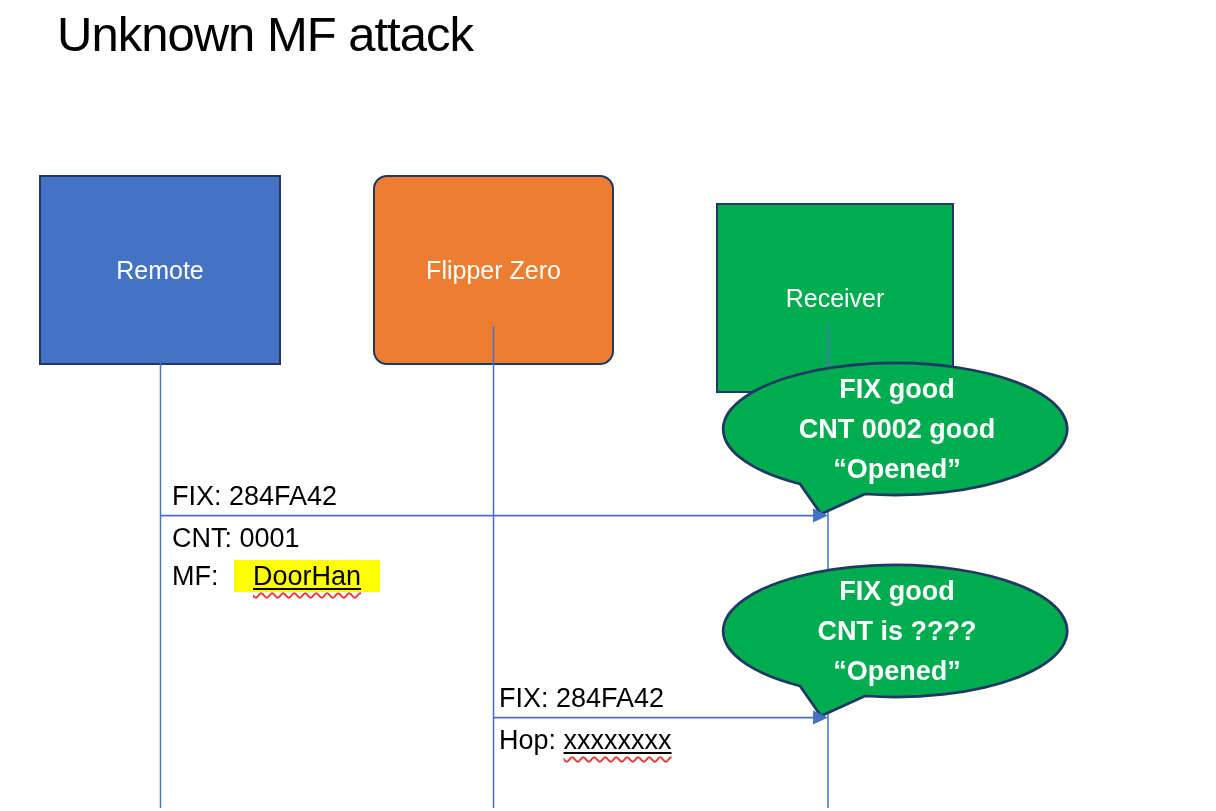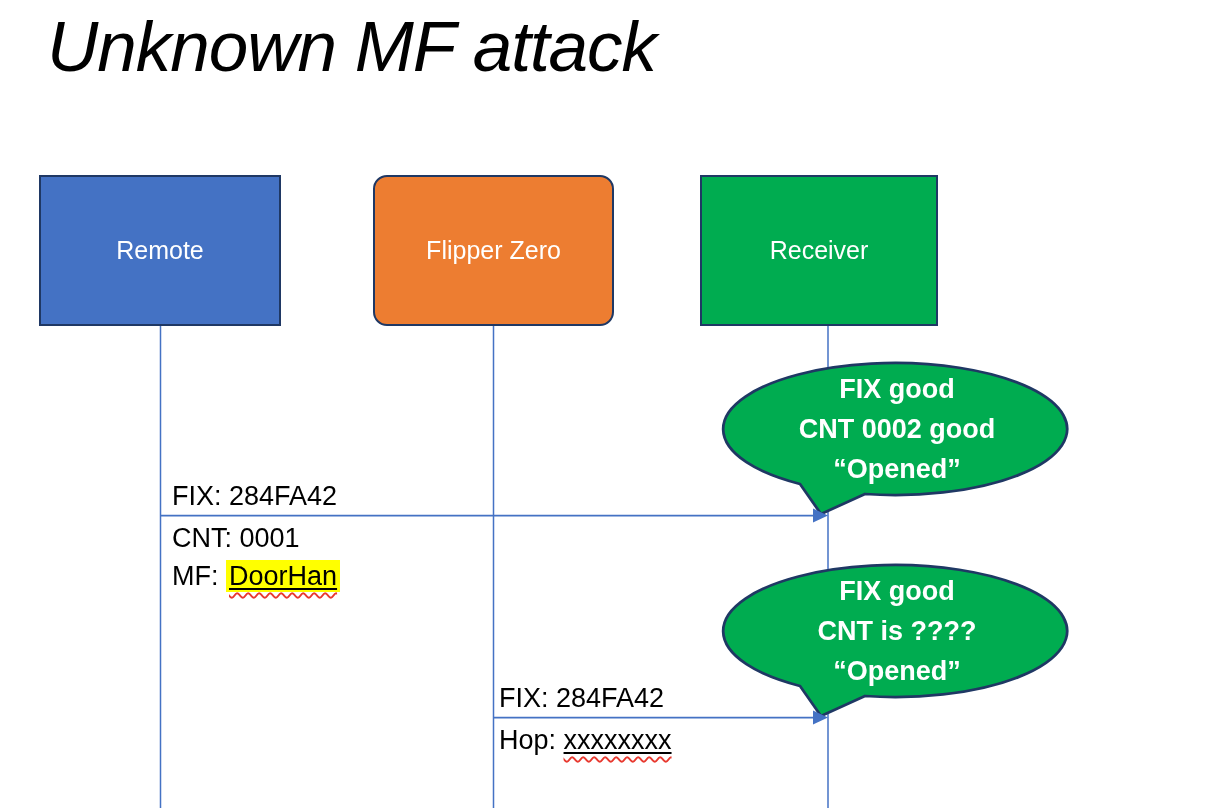--- a/index.html
+++ b/index.html
@@ -6,37 +6,37 @@
     --remote:#4472C4; --flipper:#ED7D31; --green:#00AC50;
     --stroke:#1F3864; --line:#4472C4; --highlight:#FFFF00;
     --squiggle:#E8392F; --text-dark:#000000; --text-light:#FFFFFF;
   }
   *{margin:0;padding:0;box-sizing:border-box;}
   body{
     width:1216px;height:811px;position:relative;background:#ffffff;
     font-family:"Liberation Sans","DejaVu Sans",sans-serif;overflow:hidden;
   }
   .title{
-    position:absolute;left:47px;top:6px;font-size:71px;font-weight:200;
-    color:var(--text-dark);letter-spacing:-1px;white-space:nowrap;font-style:italic;
+    position:absolute;left:57px;top:6px;font-size:49px;font-weight:200;
+    color:var(--text-dark);letter-spacing:-1px;white-space:nowrap;
   }
   .actor{
-    position:absolute;top:175px;height:151px;border:2px solid var(--stroke);
+    position:absolute;top:175px;height:190px;border:2px solid var(--stroke);
     display:flex;align-items:center;justify-content:center;
     color:var(--text-light);font-size:25px;text-align:right;
   }
   .actor.remote{left:39px;width:242px;background:var(--remote);}
   .actor.flipper{left:373px;width:241px;background:var(--flipper);border-radius:14px;}
-  .actor.receiver{left:700px;width:238px;background:var(--green);}
+  .actor.receiver{left:716px;width:238px;background:var(--green);margin-top:28px;}
   svg.layer{position:absolute;left:0;top:0;z-index:1;}
   .msg-label{
     position:absolute;z-index:2;font-size:27px;color:var(--text-dark);
     line-height:38px;white-space:nowrap;
   }
-  .hl{background:var(--highlight);padding:1px 3px;}
+  .hl{background:var(--highlight);padding:1px 19px;margin-left:8px;}
   .sq{
     text-decoration-line:underline;text-decoration-style:wavy;
     text-decoration-color:var(--squiggle);text-decoration-thickness:1.5px;
     text-underline-offset:7px;
   }
   .ul{
     text-decoration-line:underline;text-decoration-style:solid;
     text-decoration-color:var(--text-dark);text-decoration-thickness:2px;
     text-underline-offset:3px;
   }

